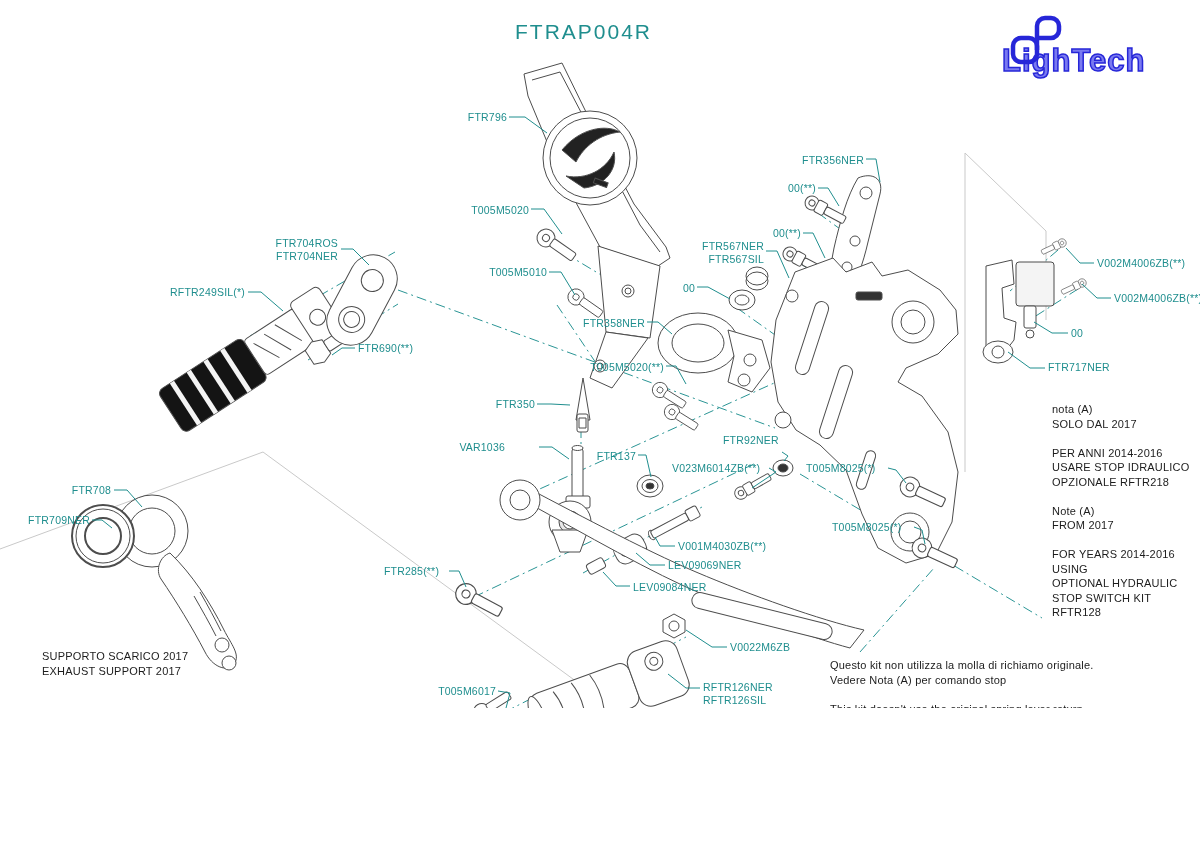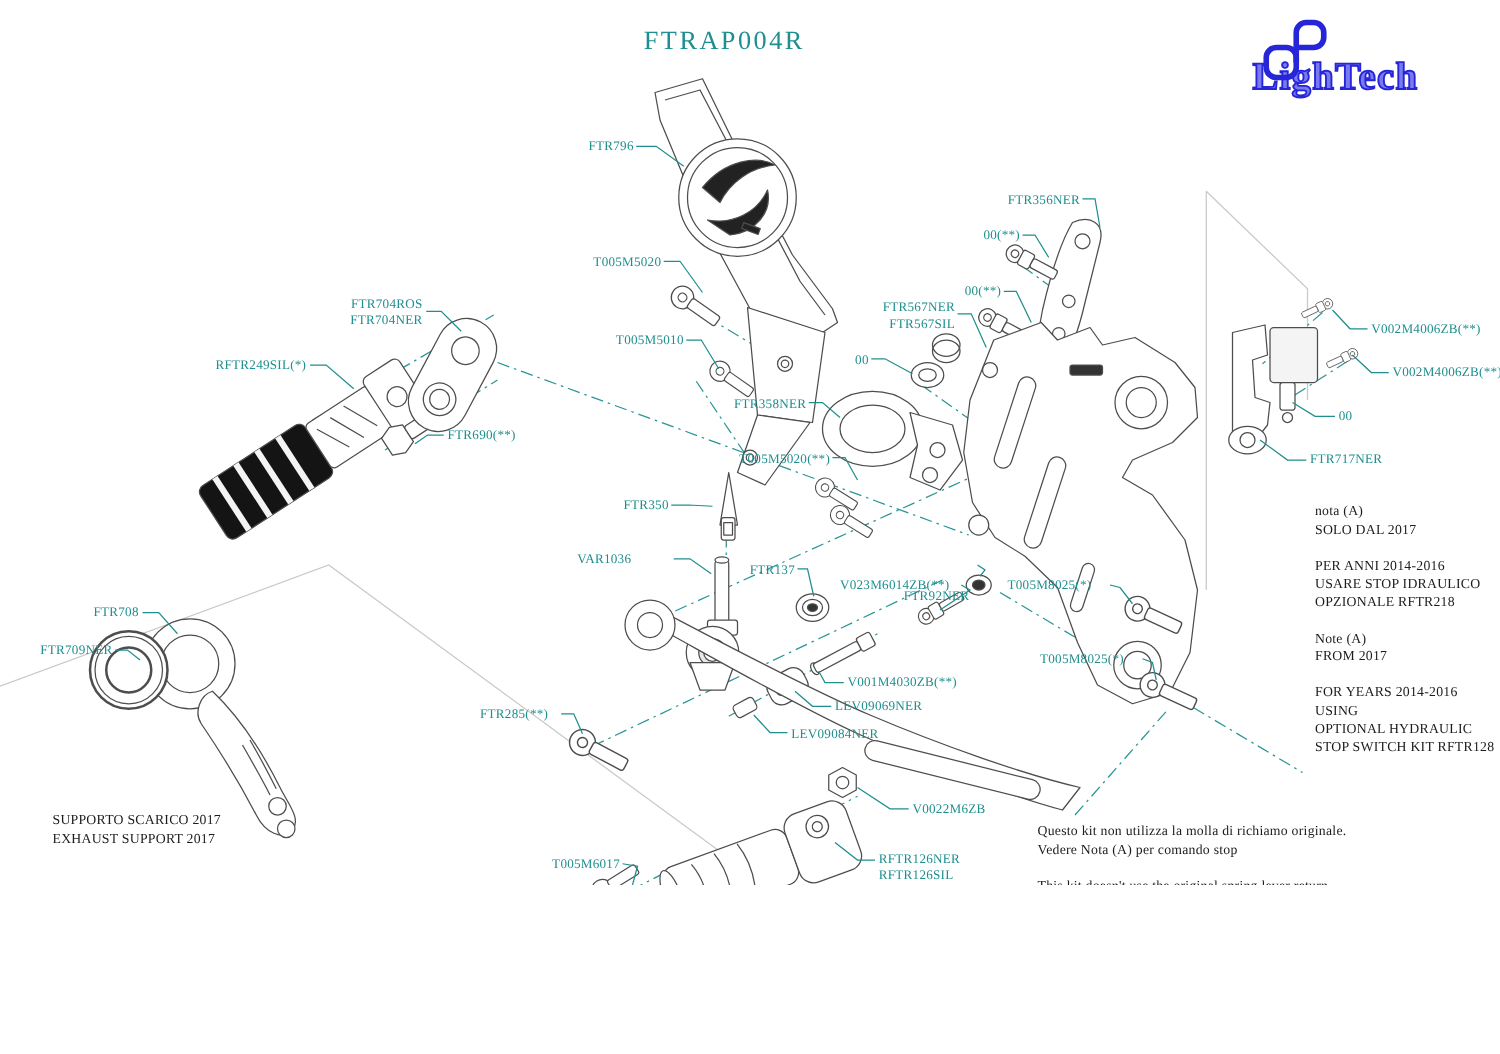--- a/index.html
+++ b/index.html
@@ -1,17 +1,17 @@
 <!DOCTYPE html>
 <html style="--teal: #1f8e8e; --blue: #2626d8; --red: #e03c3c;"><head>
 <meta charset="utf-8">
 <style>
   html,body{margin:0;padding:0;background:#fff;}
   .canvas{position:relative;width:1200px;height:708px;background:#fff;overflow:hidden;
-          font-family:Liberation Serif, serif;border-radius:12px;}
+          font-family:Liberation Sans, sans-serif;border-radius:12px;}
   svg{position:absolute;left:0;top:0;}
   .title{position:absolute;left:515px;top:20px;font-size:21px;letter-spacing:2px;
          color:var(--teal);font-weight:400;}
   .logo{position:absolute;left:1008px;top:12px;width:186px;height:64px;display:flex;align-items:flex-end;}
   .logotext{color:#7a7af0;-webkit-text-stroke:1.5px var(--blue);font-size:31px;font-weight:bold;
             letter-spacing:1px;line-height:30px;margin-left:-6px;}
   .lbl{position:absolute;color:var(--teal);font-size:10.5px;line-height:13px;white-space:pre-line;
        letter-spacing:.2px;}
   .lbl.r{transform:translateX(-100%);text-align:right;}
   .note{position:absolute;color:#1c1c1c;font-size:11px;line-height:14.5px;white-space:pre-line;
@@ -328,21 +328,21 @@
       <div class="lbl r" style="left: 801px; top: 227px;">00(**)</div>
       <div class="lbl r" style="left: 764px; top: 240px;">FTR567NER
 FTR567SIL</div>
       <div class="lbl r" style="left: 695px; top: 282px;">00</div>
       <div class="lbl r" style="left: 645px; top: 317px; padding-left: 41px;">FTR358NER</div>
       <div class="lbl r" style="left: 664px; top: 361px;">T005M5020(**)</div>
       <div class="lbl r" style="left: 535px; top: 398px;">FTR350</div>
       <div class="lbl r" style="left: 505px; top: 441px;">VAR1036</div>
       <div class="lbl r" style="left: 636px; top: 450px; text-align: center;">FTR137</div>
       <div class="lbl" style="left: 672px; top: 462px;">V023M6014ZB(**)</div>
-      <div class="lbl" style="left: 723px; top: 471px;">FTR92NER</div>
+      <div class="lbl" style="left: 723px; top: 434px;">FTR92NER</div>
       <div class="lbl" style="left: 806px; top: 462px;">T005M8025(*)</div>
       <div class="lbl" style="left: 832px; top: 521px;">T005M8025(*)</div>
       <div class="lbl" style="left: 1097px; top: 257px;">V002M4006ZB(**)</div>
       <div class="lbl" style="left: 1114px; top: 292px;">V002M4006ZB(**)</div>
       <div class="lbl" style="left: 1071px; top: 327px;">00</div>
       <div class="lbl" style="left: 1048px; top: 361px;">FTR717NER</div>
       <div class="lbl r" style="left: 111px; top: 484px;">FTR708</div>
       <div class="lbl r" style="left: 90px; top: 514px;">FTR709NER</div>
       <div class="lbl" style="left: 384px; top: 565px;">FTR285(**)</div>
       <div class="lbl" style="left: 678px; top: 540px;">V001M4030ZB(**)</div>

